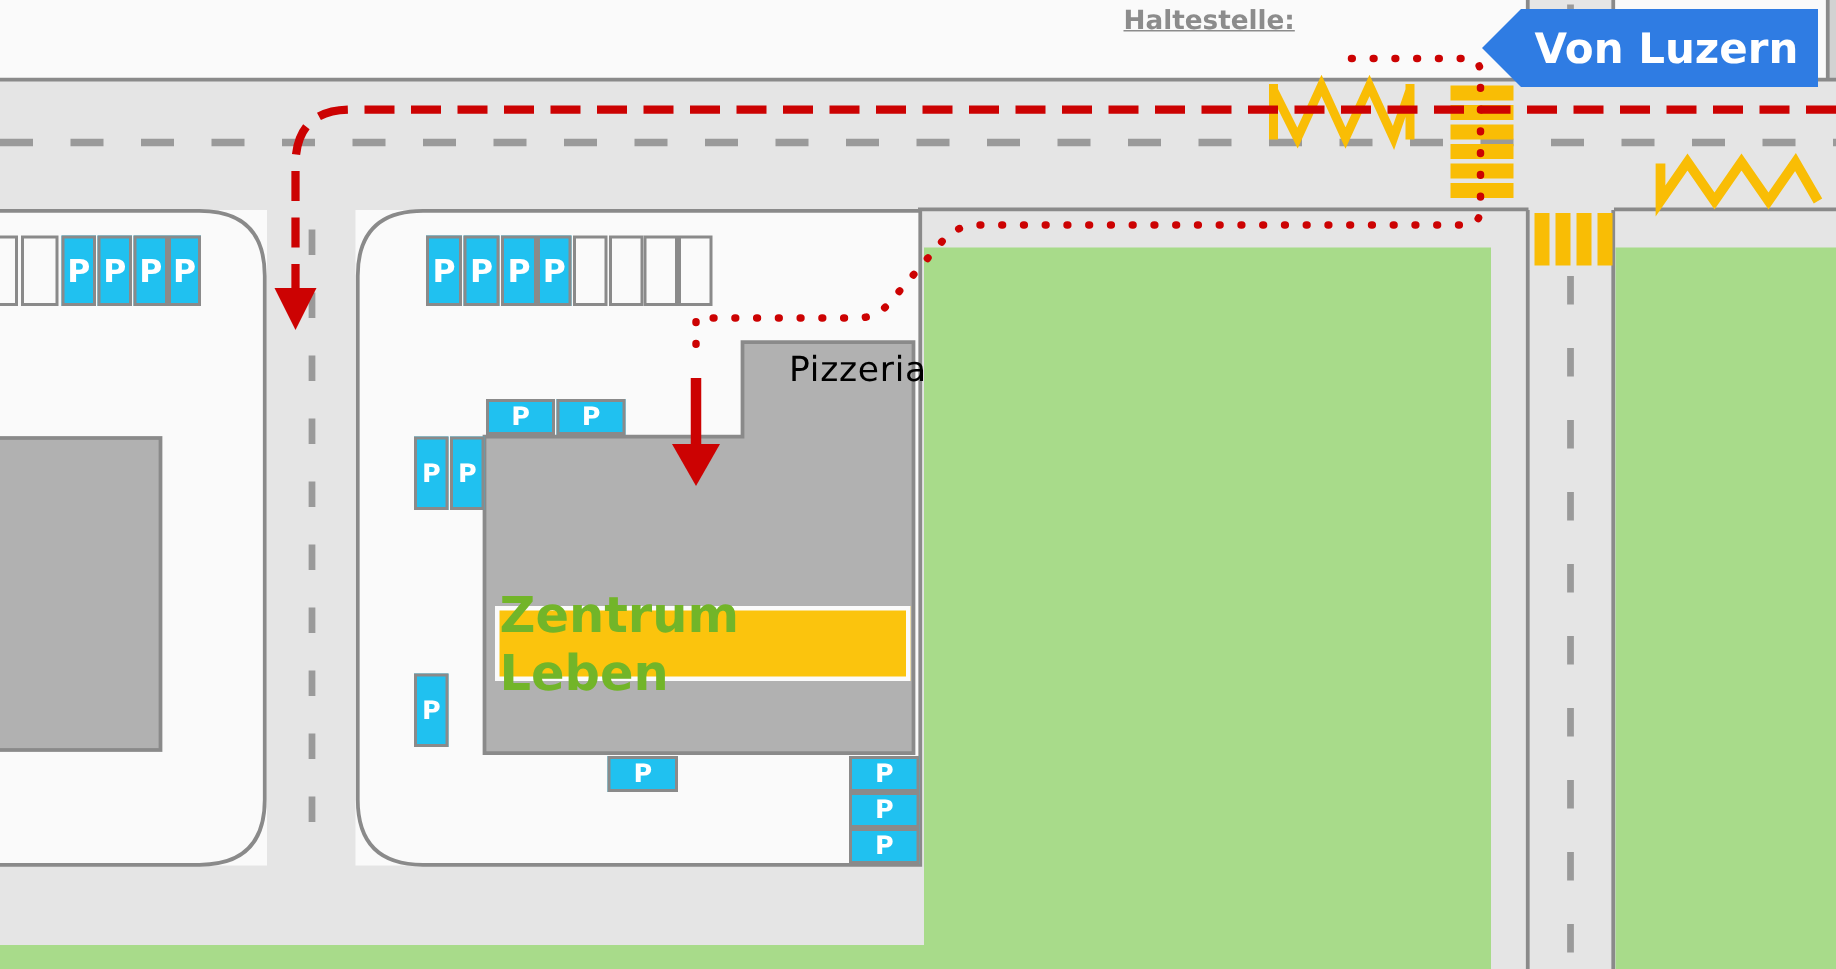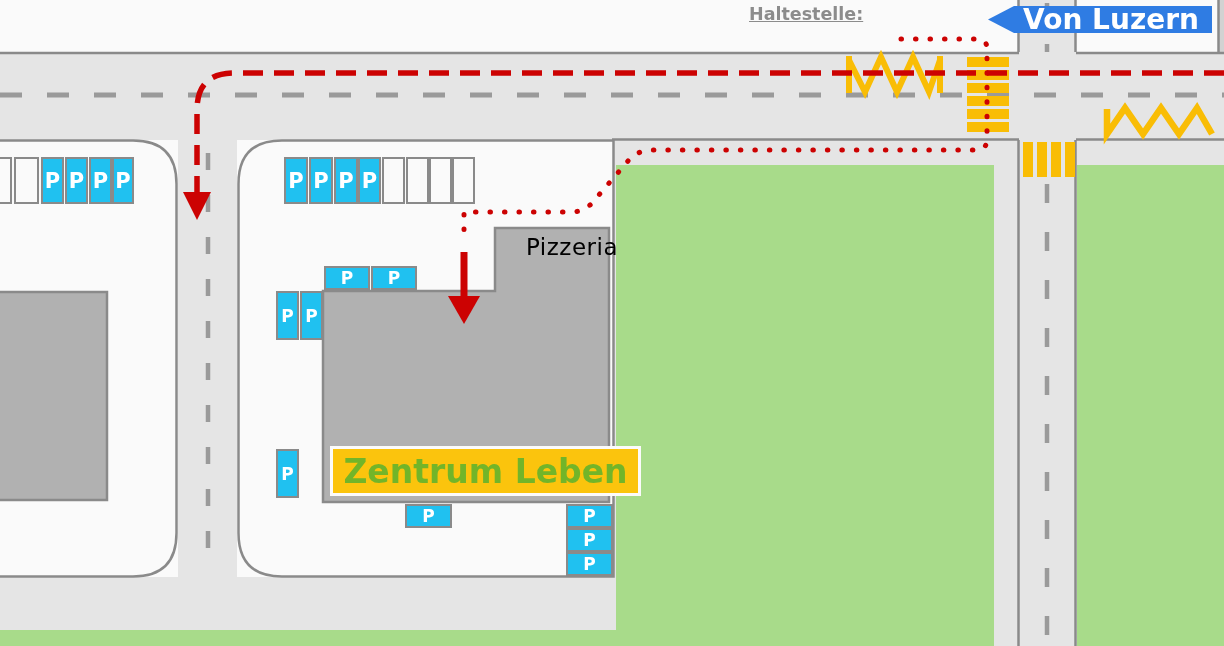--- a/index.html
+++ b/index.html
@@ -32,27 +32,27 @@
   .ymark{fill:var(--marking-yellow);}
   .yline{stroke:var(--marking-yellow);fill:none;}
   .rline{stroke:var(--route-red);fill:none;}
   .rfill{fill:var(--route-red);}
   .sliver{fill:#D2D2D2;}
 
   
   .badge{position:absolute;background:var(--accent-blue);color:#fff;font-weight:bold;
          display:flex;align-items:center;justify-content:center;}
   .town-badge{left:24px;top:11px;width:126px;height:31px;border-radius:9px;font-size:26px;}
-  .dir-badge{left:988px;top:6px;width:224px;height:27px;font-size:28px;
+  .dir-badge{left:988px;top:6px;width:224px;height:52px;font-size:28px;
              clip-path:polygon(0 50%,26px 0,100% 0,100% 100%,26px 100%);
              padding-left:22px;box-sizing:border-box;}
   .busstop{position:absolute;left:749px;top:4px;color:var(--muted-text-gray);
            font-weight:bold;font-size:17.5px;line-height:21px;text-decoration:underline;}
   .pizzeria{position:absolute;left:526px;top:234px;color:#000000;font-weight:normal;font-size:23px;letter-spacing:.5px;}
-  .banner{position:absolute;left:330px;top:446px;width:311px;height:50px;box-sizing:border-box;
+  .banner{position:absolute;left:330px;top:404px;width:277px;height:50px;box-sizing:border-box;
           background:var(--banner-yellow);border:3px solid #FBFBFB;
           color:var(--banner-text-green);font-weight:bold;font-size:33px;
           display:flex;align-items:center;justify-content:center;}
 
   
   .stall{position:absolute;box-sizing:border-box;border:2px solid var(--border-gray);
          display:flex;align-items:center;justify-content:center;
          color:#fff;font-weight:bold;}
   .stall.p{background:var(--parking-cyan);}
   .stall.empty{background:var(--lot-white);}

